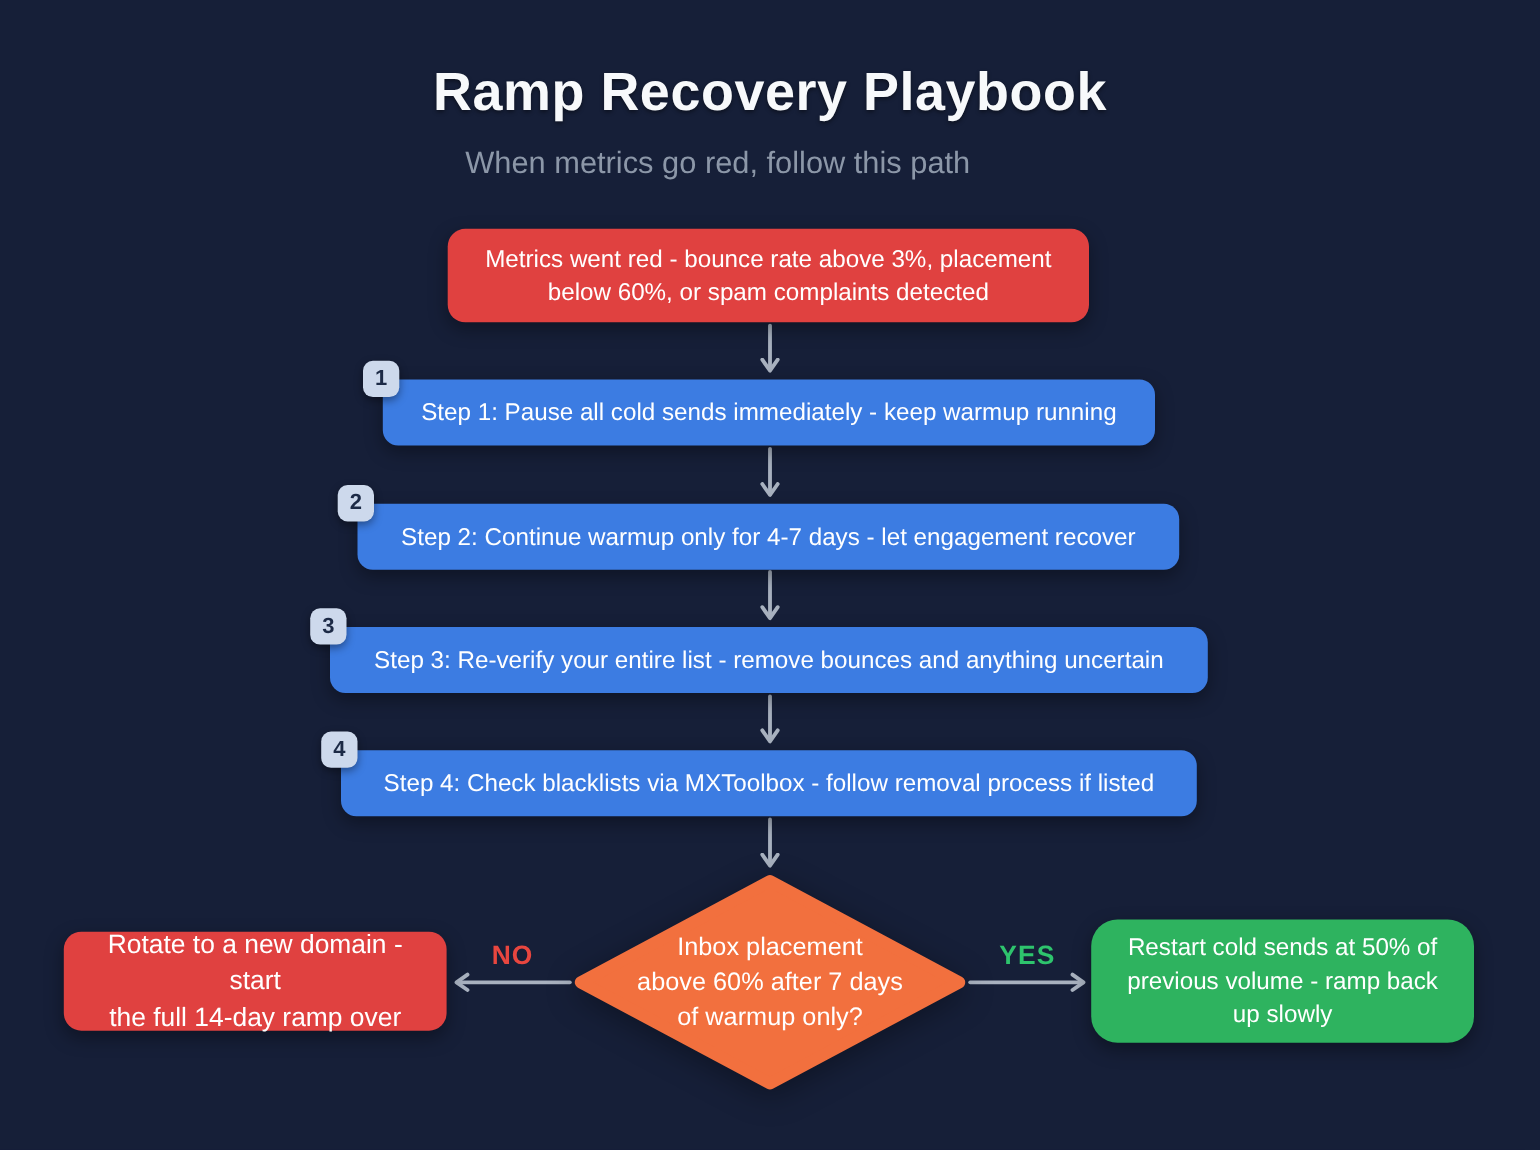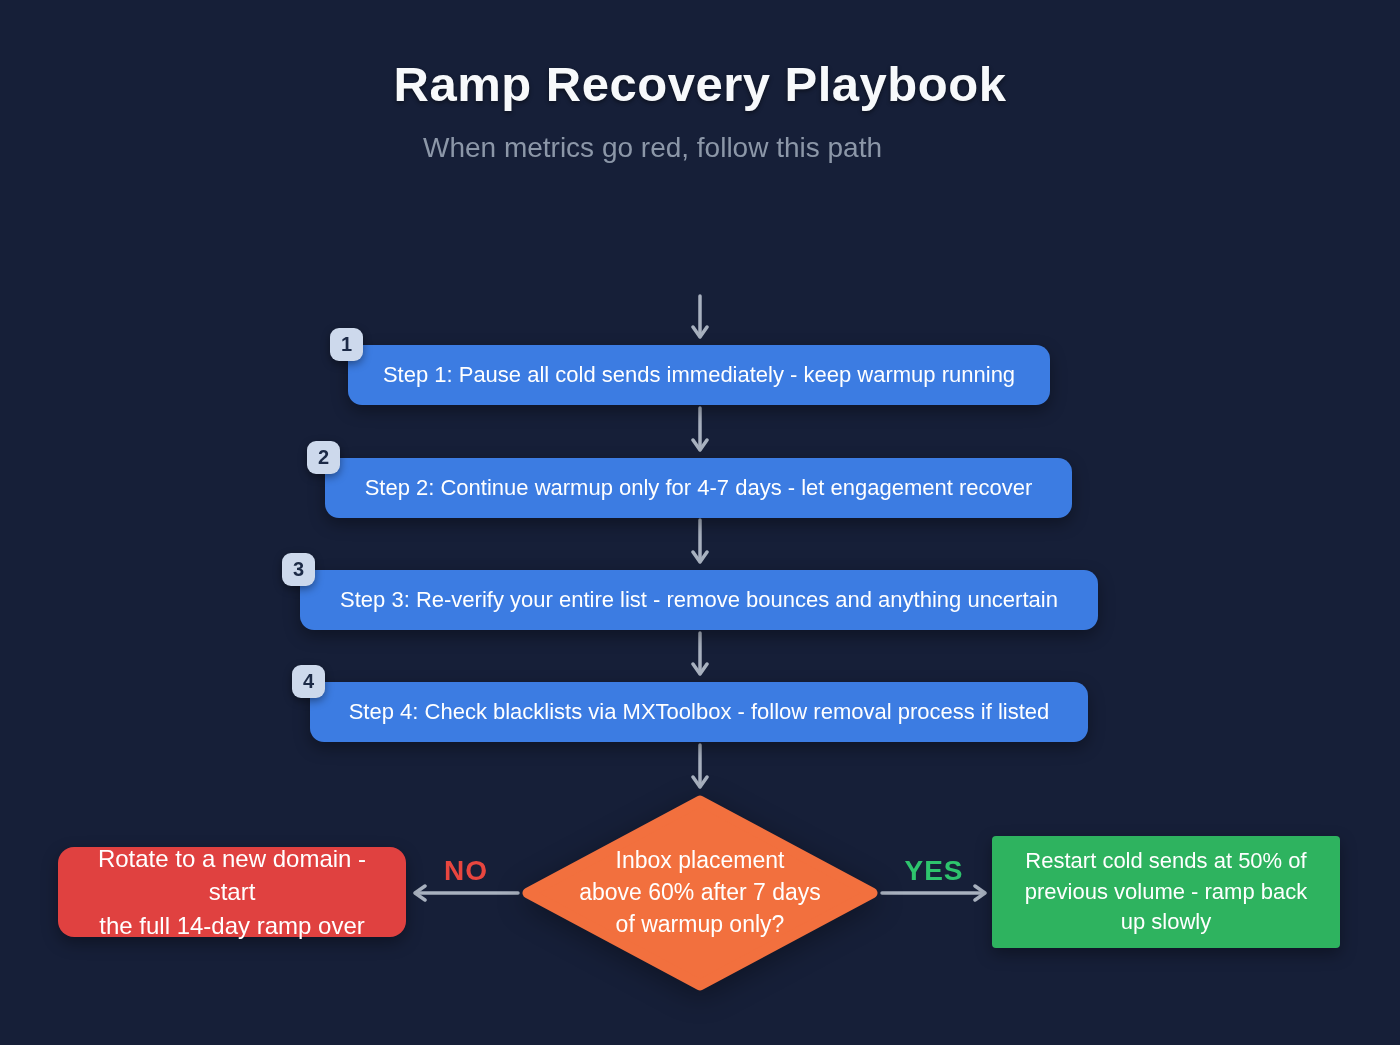--- a/index.html
+++ b/index.html
@@ -93,28 +93,28 @@
   .node-no{
     left:58px;top:847px;width:348px;height:90px;
     background:var(--alert-red);
     border-radius:16px;
     font-size:24px;line-height:1.4;
     padding:0 18px;
   }
   .node-yes{
     left:992px;top:836px;width:348px;height:112px;
     background:var(--success-green);
-    border-radius:4px;
+    border-radius:24px;
     font-size:22px;line-height:1.4;
     padding:0 18px;
   }
   .branch-label{
     position:absolute;top:855px;width:80px;
     text-align:center;
-    font-size:28px;font-weight:700;letter-spacing:1px;
+    font-size:24px;font-weight:700;letter-spacing:1px;
   }
   .branch-label-no{left:426px;color:var(--no-label);}
   .branch-label-yes{left:894px;color:var(--yes-label);}
   .arrow-layer{
     position:absolute;left:0;top:0;width:1400px;height:1045px;
     pointer-events:none;
   }
   .arrow-layer line{
     stroke:var(--arrow-gray);
     stroke-width:3.5;
@@ -137,20 +137,24 @@
     </defs>
     <line x1="700" y1="296" x2="700" y2="336" marker-end="url(#chev)"></line>
     <line x1="700" y1="408" x2="700" y2="449" marker-end="url(#chev)"></line>
     <line x1="700" y1="520" x2="700" y2="561" marker-end="url(#chev)"></line>
     <line x1="700" y1="633" x2="700" y2="673" marker-end="url(#chev)"></line>
     <line x1="700" y1="745" x2="700" y2="786" marker-end="url(#chev)"></line>
     <line x1="518" y1="893" x2="416" y2="893" marker-end="url(#chev)"></line>
     <line x1="882" y1="893" x2="984" y2="893" marker-end="url(#chev)"></line>
   </svg>
 
+  <div class="node node-start">
+    <span>Metrics went red - bounce rate above 3%, placement
+below 60%, or spam complaints detected</span>
+  </div>
 
   <div class="node node-step node-step-1">
     <span class="step-badge">1</span>
     <span>Step 1: Pause all cold sends immediately - keep warmup running</span>
   </div>
 
   <div class="node node-step node-step-2">
     <span class="step-badge">2</span>
     <span>Step 2: Continue warmup only for 4-7 days - let engagement recover</span>
   </div>

